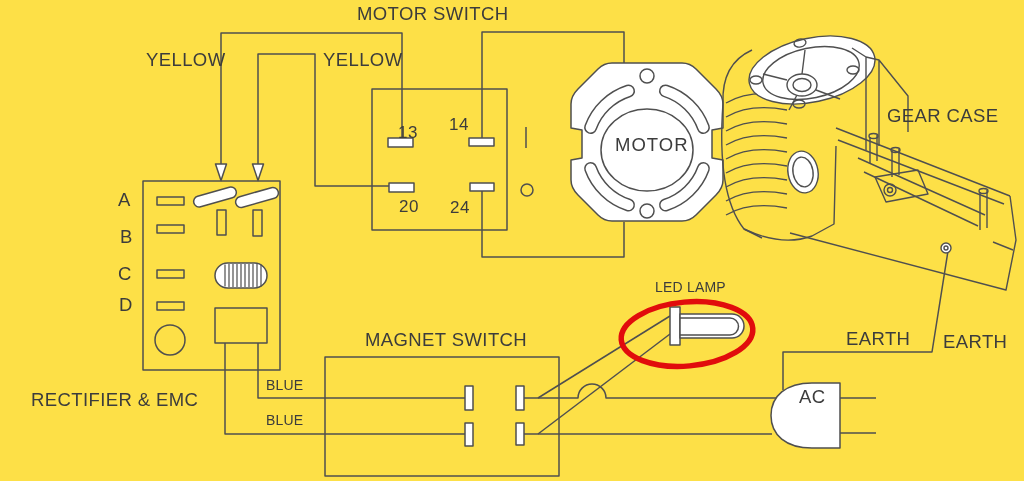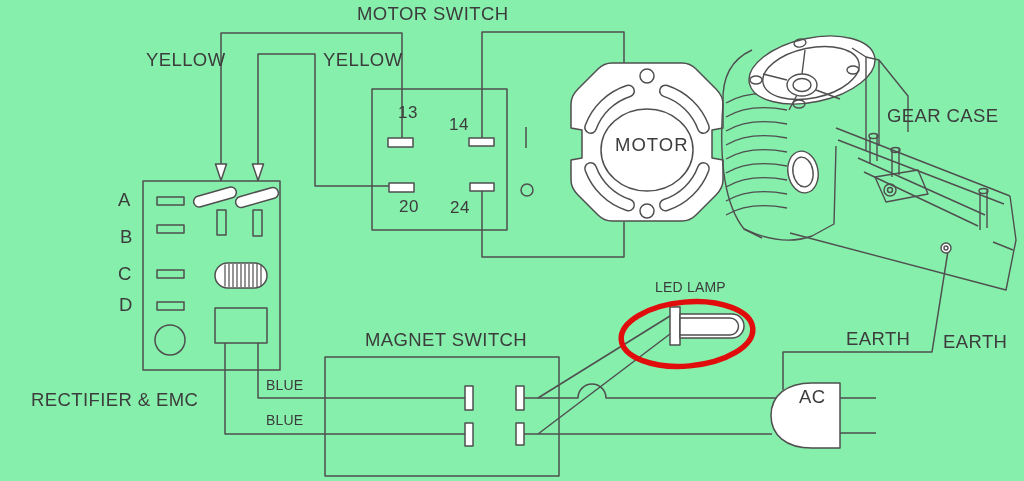--- a/index.html
+++ b/index.html
@@ -1,17 +1,17 @@
 <!DOCTYPE html>
 <html><head>
 <meta charset="utf-8">
 <style>
   html,body{margin:0;padding:0;background:#ffffff;}
   .stage{
-    position:relative;width:1024px;height:481px;background:#86efac;
+    position:relative;width:1024px;height:481px;background:#fde047;
     font-family:"Liberation Sans", sans-serif;overflow:hidden;
   }
   .stage svg{position:absolute;left:0;top:0;}
   .lbl{
     position:absolute;font-size:18.5px;color:#3c3c3c;letter-spacing:.4px;
     white-space:nowrap;line-height:1;user-select:none;
   }
   .lbl.small{font-size:14px;letter-spacing:.2px;}
   .lbl.num{font-size:17px;letter-spacing:.5px;}
   .watermark{
@@ -166,21 +166,21 @@
         <circle cx="946" cy="248" r="2"></circle>
       <path d="M993,242 L1013,250"></path>
     </g>
   </svg>
 
   <div class="lbl" style="left:357px;top:5px">MOTOR SWITCH</div>
   <div class="lbl" style="left:146px;top:51px">YELLOW</div>
   <div class="lbl" style="left:323px;top:51px">YELLOW</div>
 
 
-  <div class="lbl num" style="left:398px;top:104px">13</div>
+  <div class="lbl num" style="left:398px;top:124px">13</div>
   <div class="lbl num" style="left:449px;top:116px">14</div>
   <div class="lbl num" style="left:399px;top:198px">20</div>
   <div class="lbl num" style="left:450px;top:199px">24</div>
 
   <div class="lbl" style="left:615px;top:136px;letter-spacing:1px">MOTOR</div>
   <div class="lbl" style="left:887px;top:107px">GEAR CASE</div>
 
   <div class="lbl small" style="left:655px;top:280px">LED LAMP</div>
   <div class="lbl" style="left:31px;top:391px">RECTIFIER &amp; EMC</div>
   <div class="lbl" style="left:365px;top:331px">MAGNET SWITCH</div>

